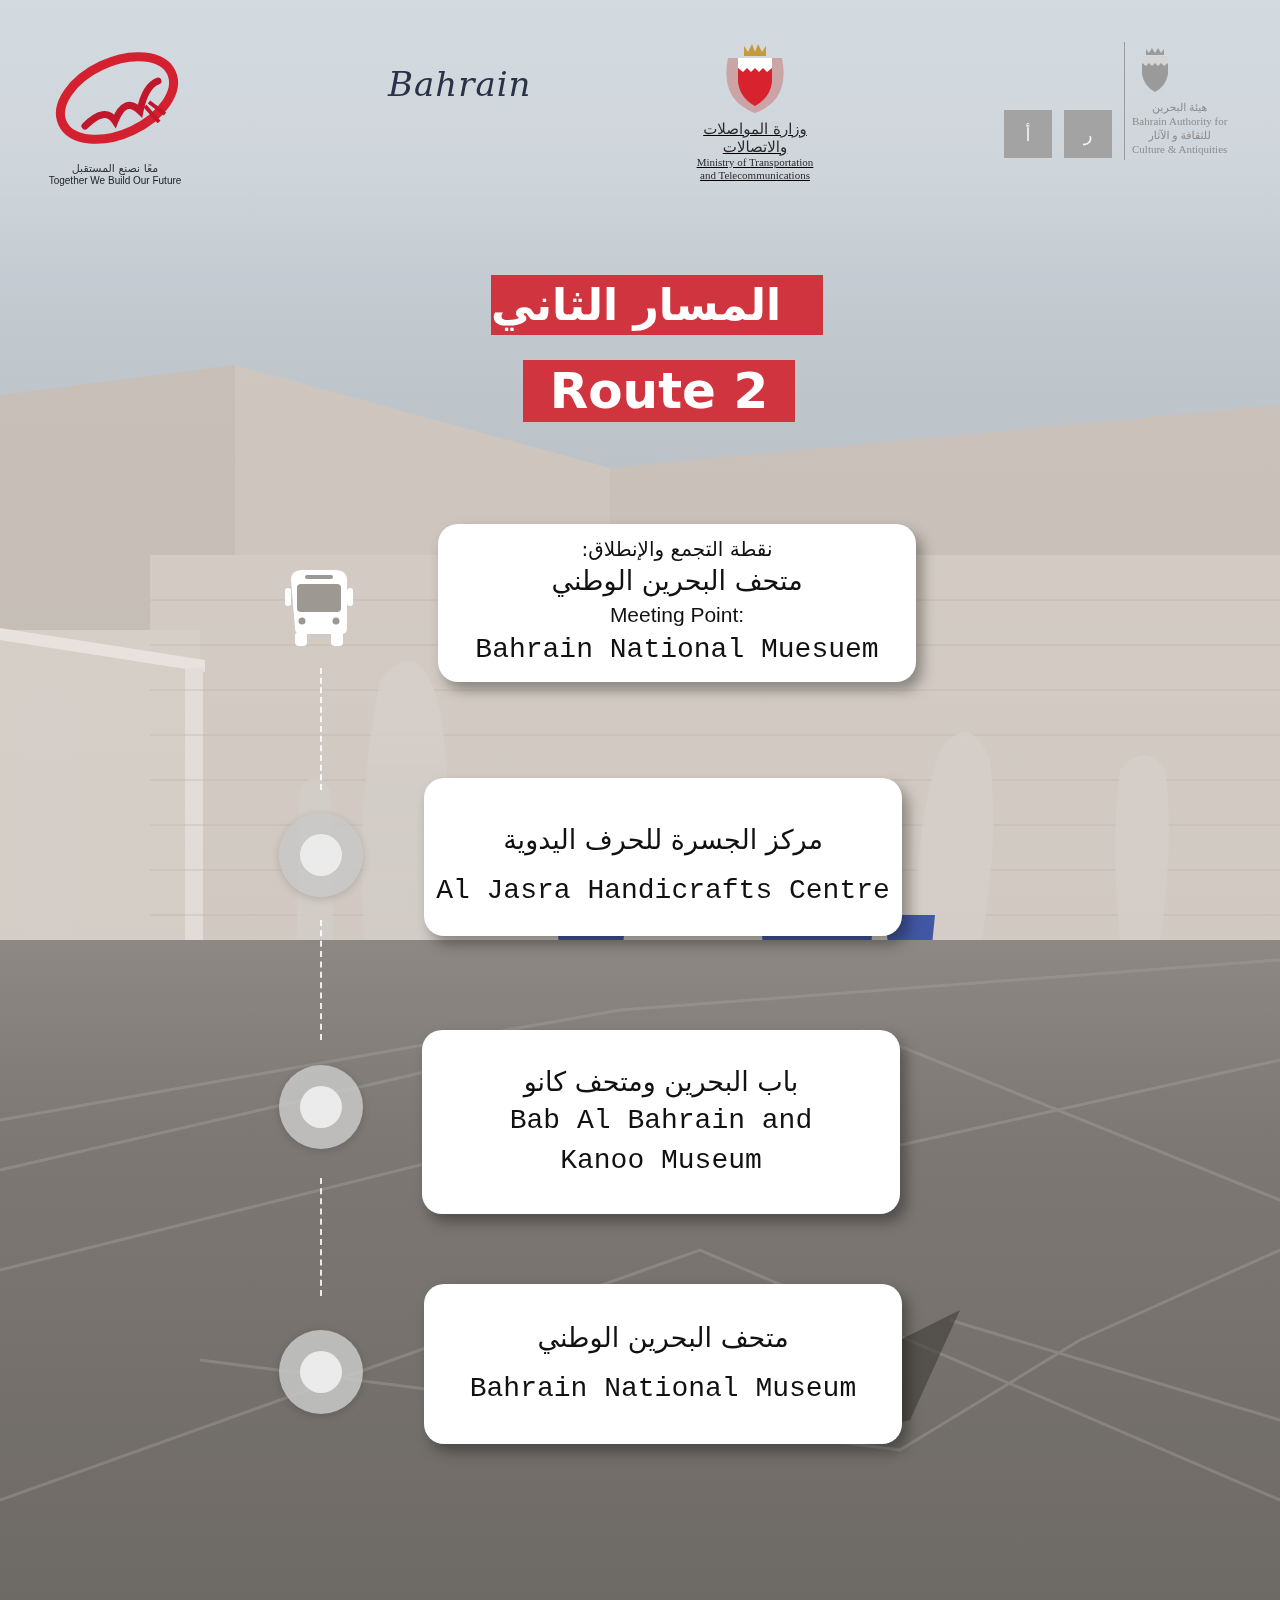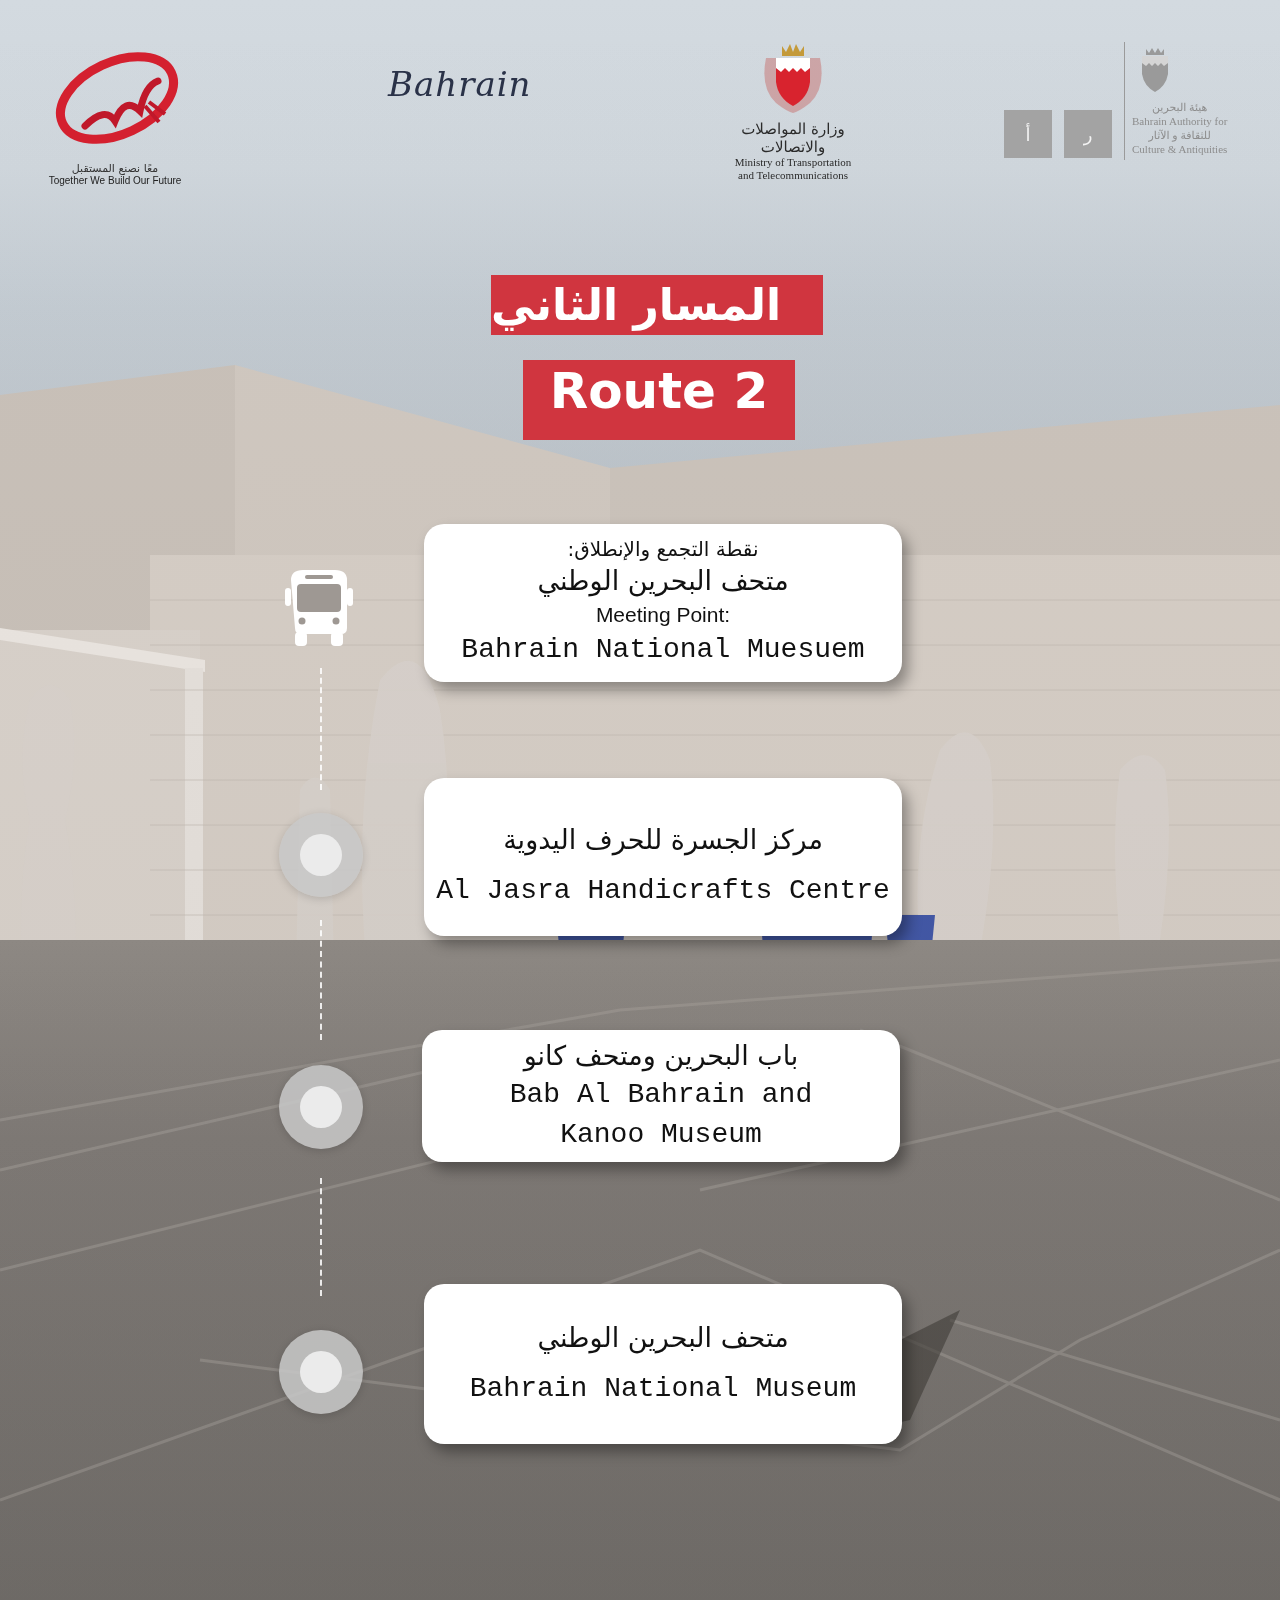--- a/index.html
+++ b/index.html
@@ -34,21 +34,21 @@
   .logos { position: absolute; left: 0; top: 0; width: 1280px; height: 220px; }
   .logo { position: absolute; text-align: center; }
   .logo-bahrain-future { left: 40px; top: 46px; width: 150px; }
   .logo-bahrain-future .tag-ar { font-size: 11px; color: #333; margin-top: 2px; }
   .logo-bahrain-future .tag-en { font-size: 10px; color: #222; font-family: "Liberation Sans", sans-serif; }
   .logo-script { left: 348px; top: 64px; width: 180px; }
   .logo-script .word {
     font-family: "DejaVu Serif", serif; font-style: italic;
     font-size: 34px; color: #2a3248; letter-spacing: 1px; margin-left: 40px;
   }
-  .logo-ministry { left: 708px; top: 38px; width: 170px; }
+  .logo-ministry { left: 670px; top: 38px; width: 170px; text-decoration: underline; }
   .logo-ministry .ar { font-size: 15px; color: #2b2b2b; font-family: "DejaVu Serif", serif; margin-top: 2px; }
   .logo-ministry .en { font-size: 11px; line-height: 13px; color: #2b2b2b; font-family: "Liberation Serif", serif; }
   .logo-culture { left: 1004px; top: 42px; width: 240px; height: 120px; }
   .culture-tile {
     position: absolute; top: 68px; width: 48px; height: 48px; background: #a3a3a3;
     color: #f3f3f3; font-size: 18px; display: flex; align-items: center; justify-content: center;
     font-family: "DejaVu Serif", serif;
   }
   .culture-tile.t1 { left: 0; }
   .culture-tile.t2 { left: 60px; }
@@ -57,21 +57,21 @@
   .culture-text { position: absolute; left: 128px; top: 58px; text-align: center; color: #8d8d8d; font-family: "Liberation Serif", serif; font-size: 11px; line-height: 14px; }
 
   
   .title-ar {
     position: absolute; left: 491px; top: 275px; width: 332px; height: 60px;
     background: #d0353f; color: #fff; text-align: left;
     font-size: 44px; font-weight: bold; line-height: 60px;
     font-family: "DejaVu Sans", sans-serif;
   }
   .title-en {
-    position: absolute; left: 523px; top: 360px; width: 272px; height: 80px;
+    position: absolute; left: 523px; top: 360px; width: 272px; height: 62px;
     background: #d0353f; color: #fff; text-align: center;
     font-size: 50px; font-weight: bold; line-height: 62px;
     font-family: "DejaVu Sans", sans-serif;
   }
 
   
   .dash {
     position: absolute; left: 320px; width: 0;
     border-left: 2px dashed rgba(255,255,255,0.85);
   }
@@ -228,33 +228,33 @@
   <circle cx="19" cy="51" r="3.5" fill="#9e9893"></circle>
   <circle cx="53" cy="51" r="3.5" fill="#9e9893"></circle>
   <rect x="12" y="62" width="12" height="14" rx="4" fill="#ffffff"></rect>
   <rect x="48" y="62" width="12" height="14" rx="4" fill="#ffffff"></rect>
 </svg>
 
 <div class="node" style="left:279px;top:813px;"></div>
 <div class="node" style="left:279px;top:1065px;"></div>
 <div class="node" style="left:279px;top:1330px;"></div>
 
-<div class="card" style="top:524px;height:158px;">
+<div class="card" style="top:524px;height:158px;margin-left:14px;">
   <div class="ar-small">نقطة التجمع والإنطلاق:</div>
   <div class="ar">متحف البحرين الوطني</div>
   <div class="en-small">Meeting Point:</div>
   <div class="en">Bahrain National Muesuem</div>
 </div>
 
 <div class="card" style="top:778px;height:158px;">
   <div class="ar" style="margin-bottom:12px;margin-top:18px;">مركز الجسرة للحرف اليدوية</div>
   <div class="en">Al Jasra Handicrafts Centre</div>
 </div>
 
-<div class="card" style="top:1030px;height:132px;left:422px;">
+<div class="card" style="top:1030px;height:184px;left:422px;">
   <div class="ar">باب البحرين ومتحف كانو</div>
   <div class="en">Bab Al Bahrain and</div>
   <div class="en">Kanoo Museum</div>
 </div>
 
 <div class="card" style="top:1284px;height:160px;">
   <div class="ar" style="margin-bottom:12px;">متحف البحرين الوطني</div>
   <div class="en">Bahrain National Museum</div>
 </div>
 

